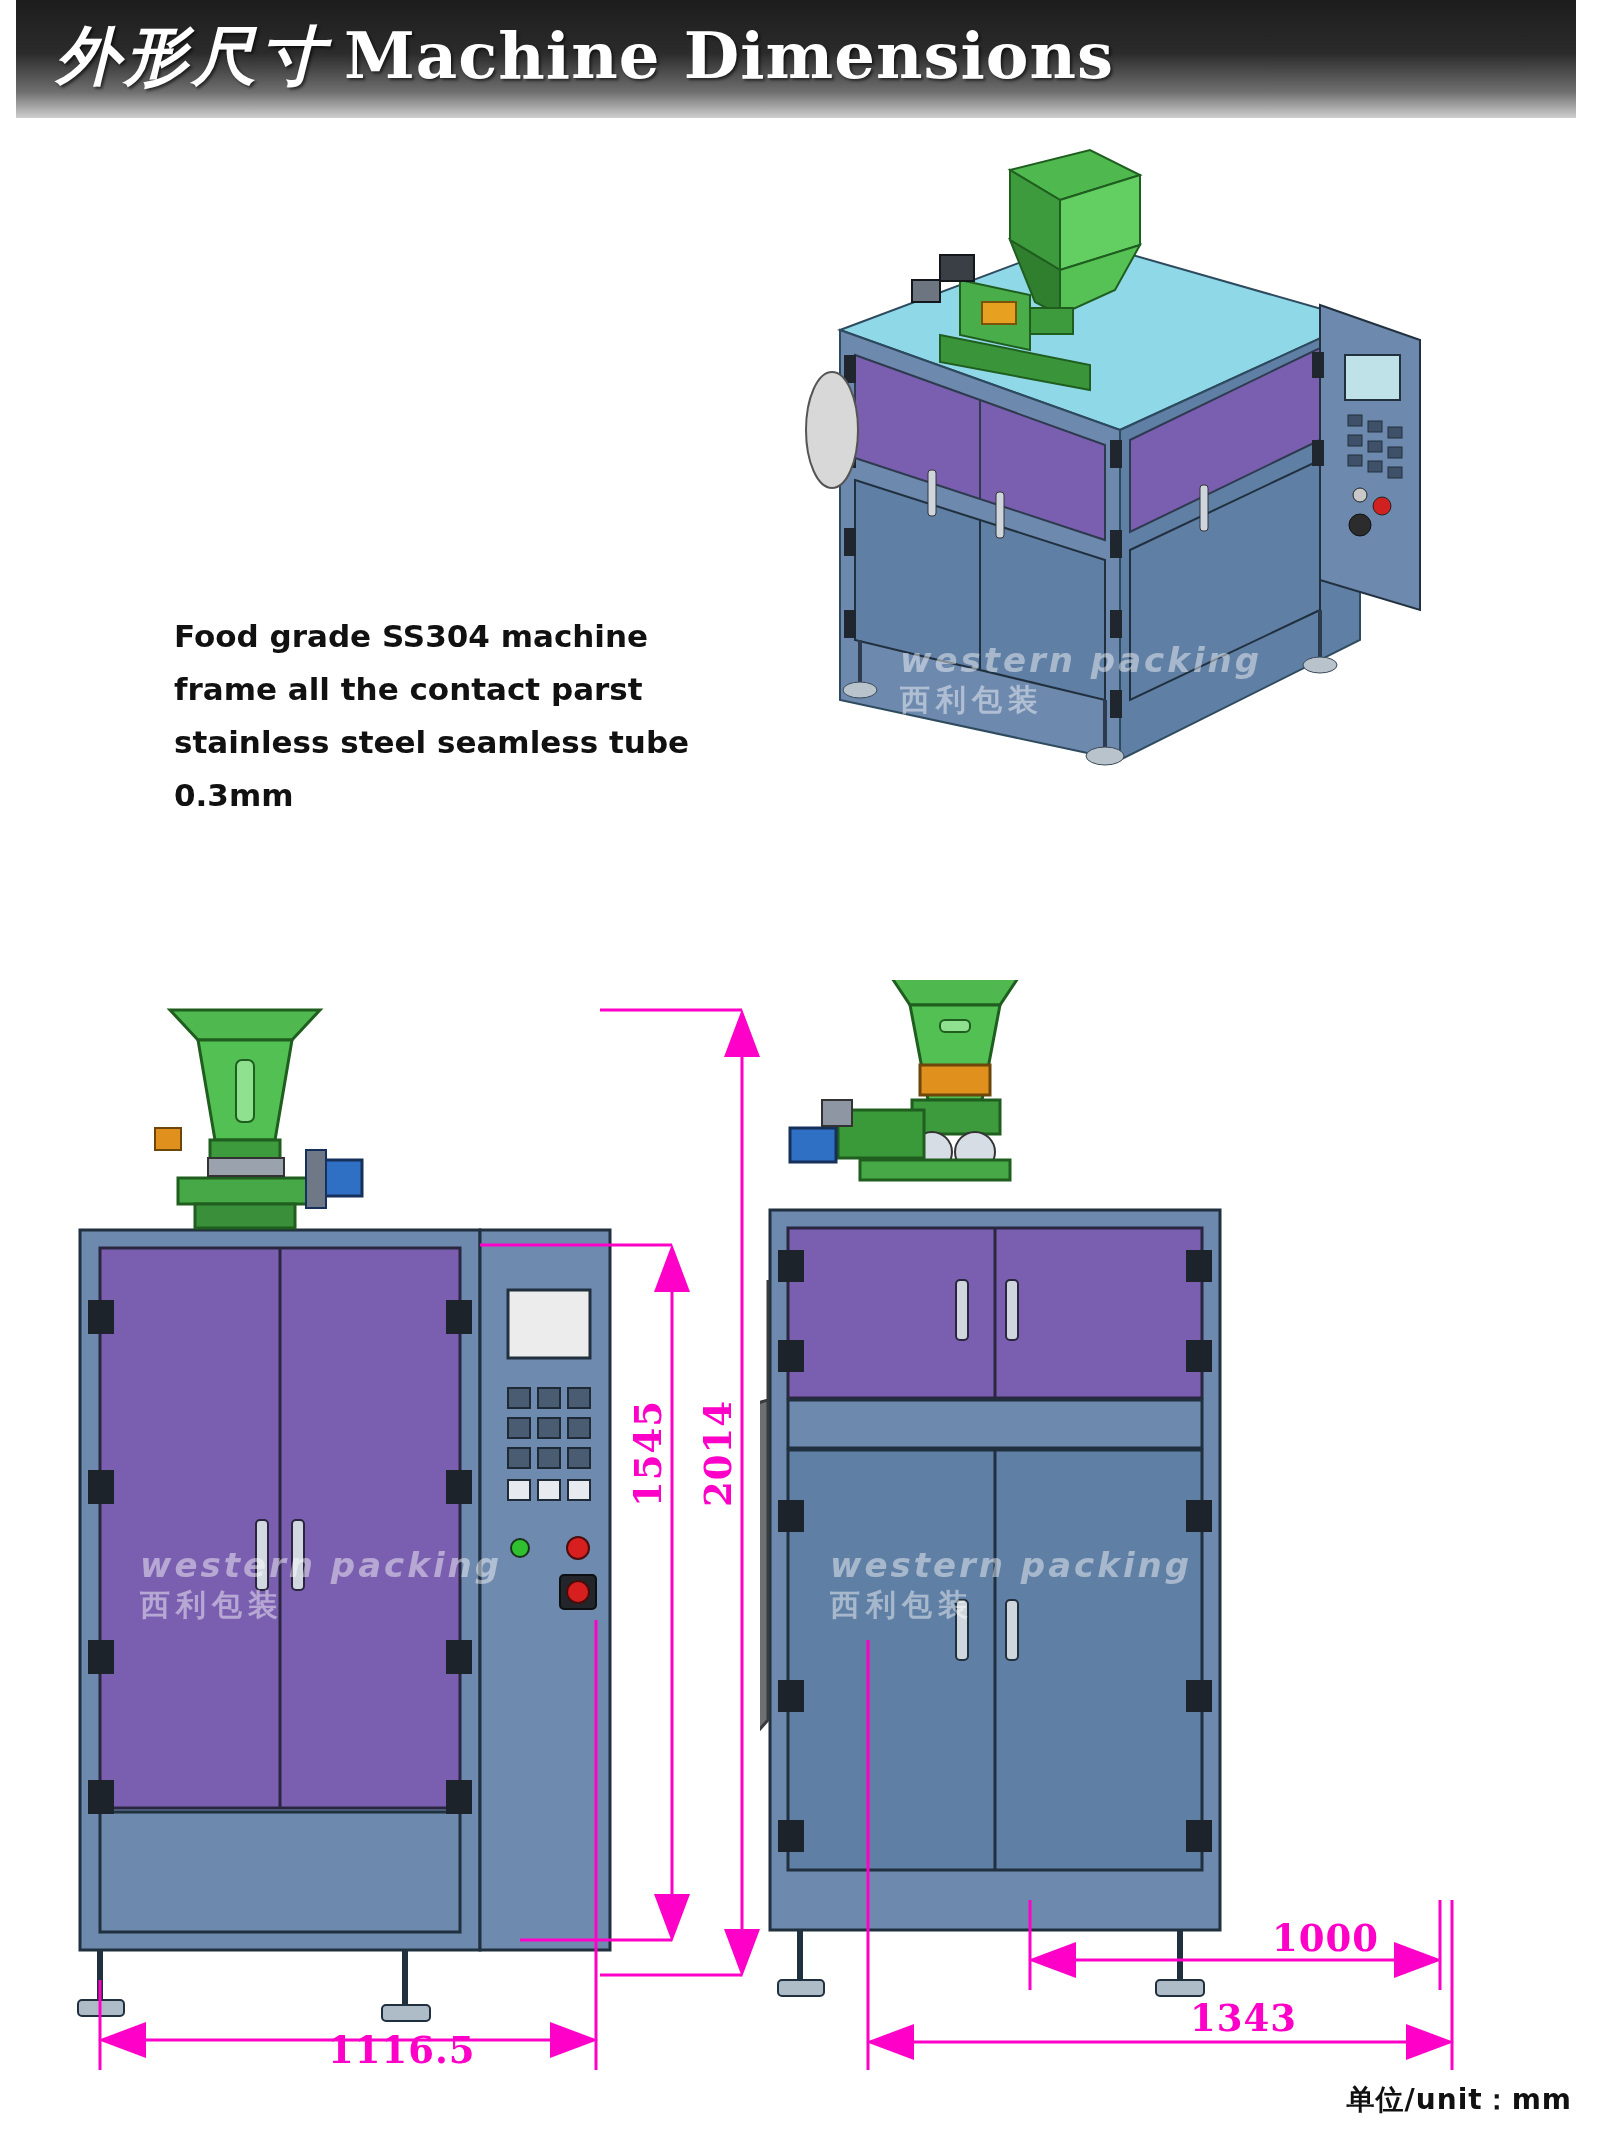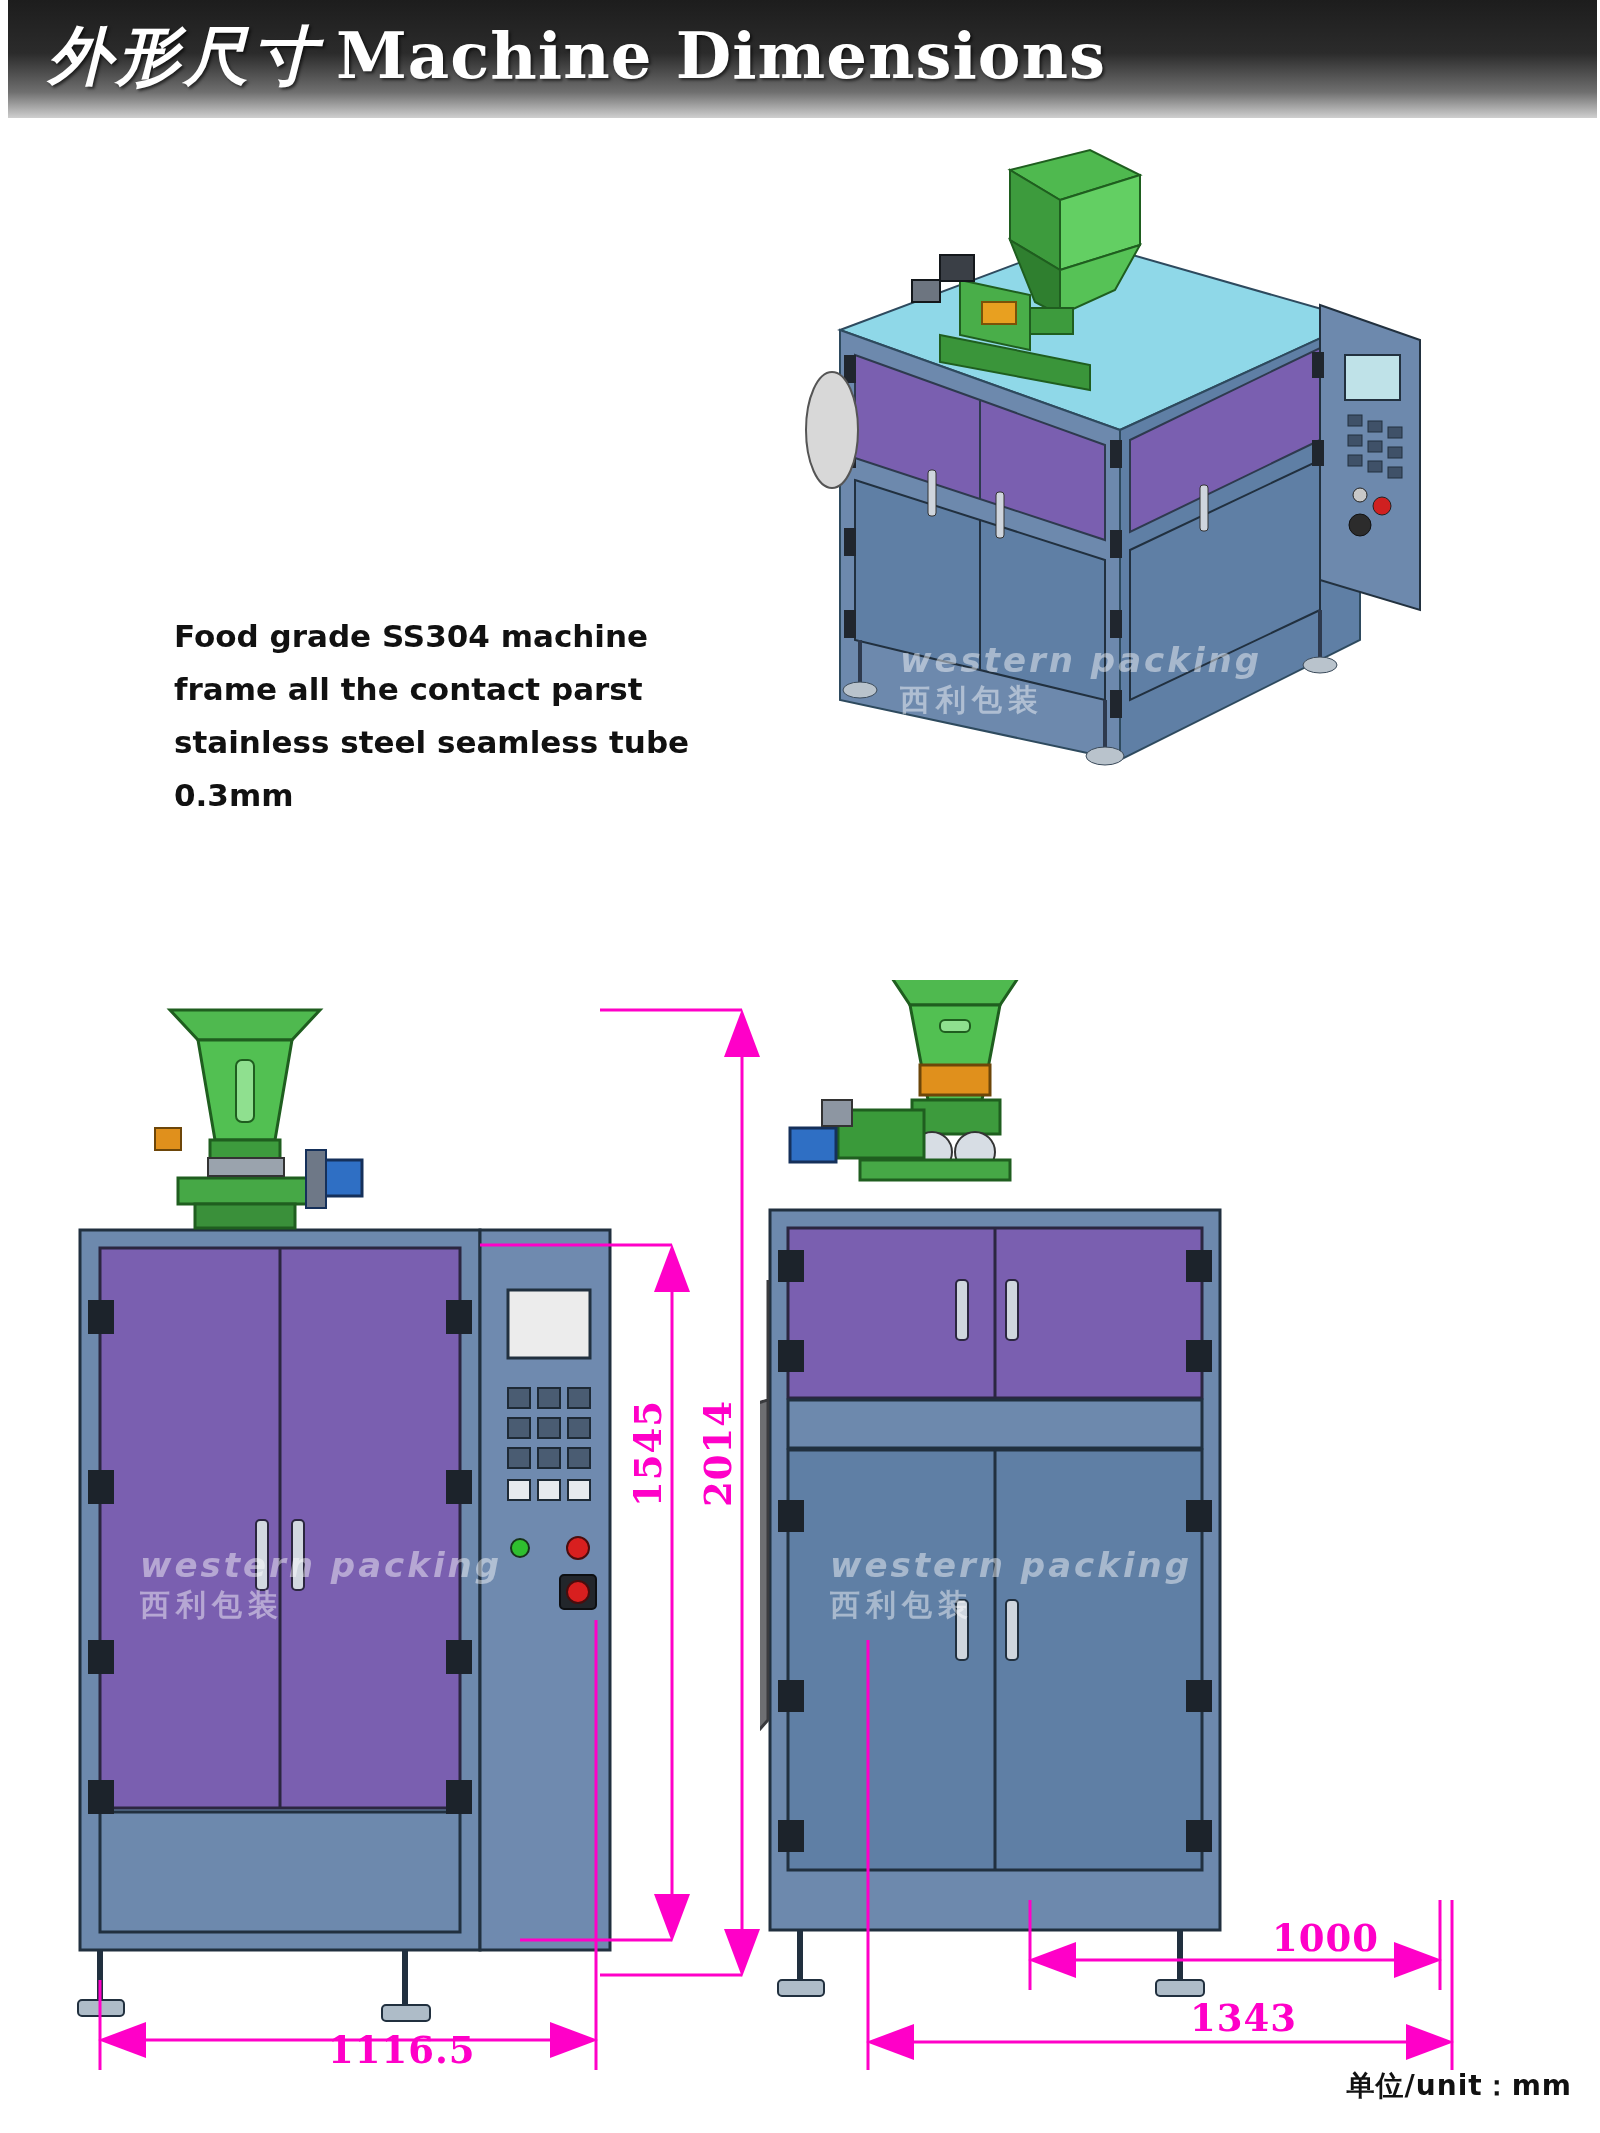--- a/index.html
+++ b/index.html
@@ -5,23 +5,22 @@
   html, body { margin:0; padding:0; }
   body {
     width:1600px; height:2133px;
     background:#ffffff;
     font-family:"Liberation Sans", sans-serif;
     position:relative;
     overflow:hidden;
   }
   
   .header {
-    position:absolute; left:8px; top:0; width:1560px; height:118px;
+    position:absolute; left:16px; top:0; width:1560px; height:118px;
     background:linear-gradient(to bottom, #1d1d1d 0%, #2b2b2b 45%, #6f6f6f 78%, #cfcfcf 100%);
-    padding-left:29px;
   }
   .header-title {
     position:absolute; left:40px; top:18px;
     color:#ffffff; font-size:64px; line-height:76px;
     white-space:nowrap;
     text-shadow:2px 2px 3px rgba(0,0,0,.6);
   }
   .header-title .cn {
     font-family:"DejaVu Serif", serif; font-weight:bold; font-style:italic;
     letter-spacing:4px;
@@ -35,21 +34,21 @@
     position:absolute; left:176px; top:392px; width:470px;
     font-family:"DejaVu Sans", sans-serif;
     font-size:30px; line-height:52px; color:#1a1a1a; font-weight:bold;
   }
   .note-en {
     position:absolute; left:174px; top:610px; width:520px;
     font-family:"DejaVu Sans", sans-serif;
     font-size:31px; line-height:53px; color:#111111; font-weight:bold;
   }
   .unit-label {
-    position:absolute; right:28px; bottom:28px;
+    position:absolute; right:28px; bottom:14px;
     font-family:"DejaVu Sans", sans-serif;
     font-size:28px; color:#111; font-weight:bold; letter-spacing:1px;
   }
   
   .abs { position:absolute; }
   .wm {
     position:absolute;
     font-family:"DejaVu Sans", sans-serif;
     color:rgba(255,255,255,0.45);
     text-align:left; pointer-events:none; user-select:none;

